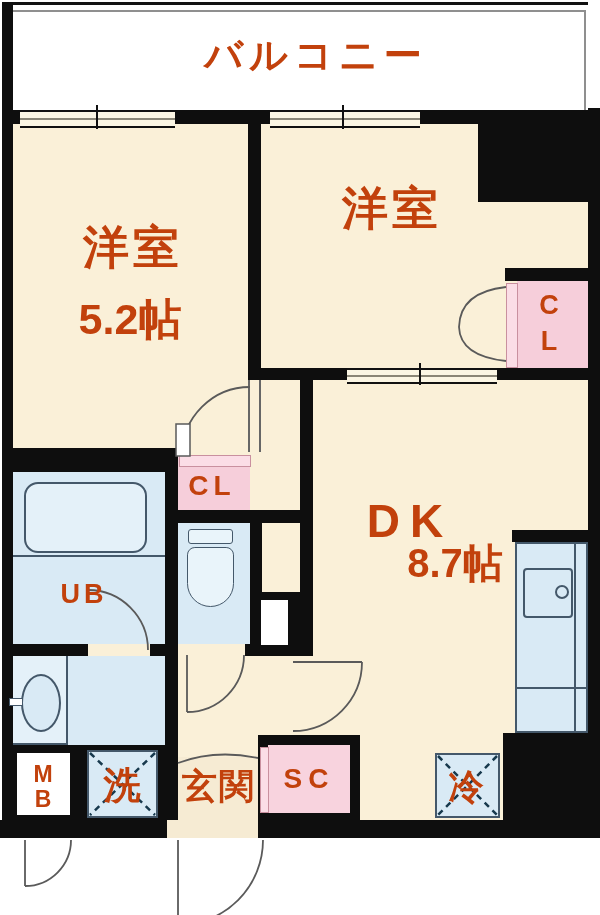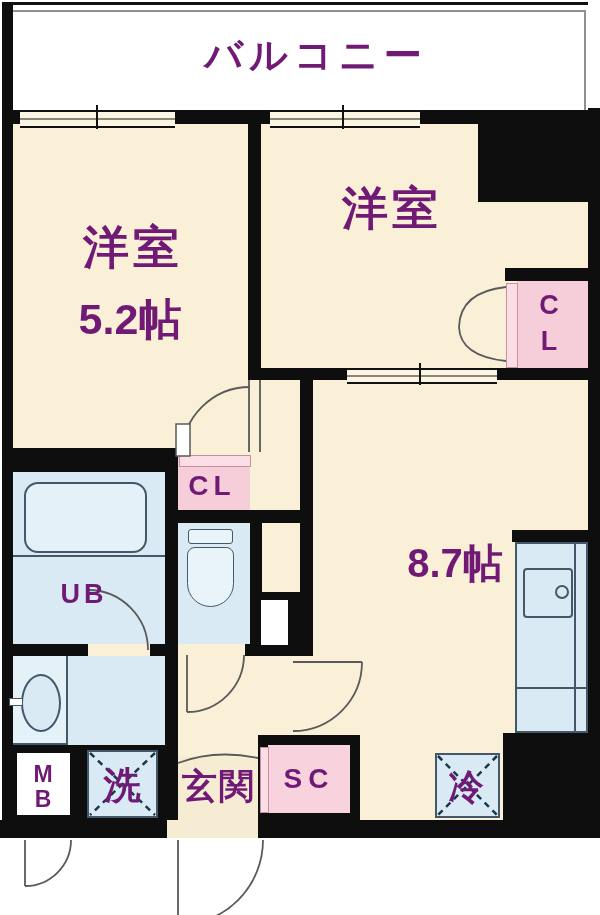--- a/index.html
+++ b/index.html
@@ -11,21 +11,21 @@
   .wall{position:absolute;background:#0e0e0e;}
   .floor{position:absolute;background:#FAF0D8;}
   .water{position:absolute;background:#D9EAF5;}
   .closet{position:absolute;background:#F6CEDA;}
   .closet-door{position:absolute;background:#FBDDE6;border:1px solid #c9909f;}
   .fixture{position:absolute;background:#E4F1F9;border:2px solid #44586a;}
   .thinline{position:absolute;background:#44586a;}
   .win{position:absolute;background:#FBF6E4;border-top:2px solid #111;border-bottom:2px solid #111;}
   .win::after{content:"";position:absolute;left:0;right:0;top:50%;height:2px;margin-top:-1px;background:#8a8677;}
   .lbl{
-    position:absolute;transform:translate(-50%,-50%);color:#701a75;
+    position:absolute;transform:translate(-50%,-50%);color:#c2410c;
     font-weight:600;white-space:nowrap;line-height:1;
   }
   .balcony-rail{position:absolute;border-top:2px solid #8f8f8f;border-right:2px solid #8f8f8f;}
   svg.overlay{position:absolute;left:0;top:0;pointer-events:none;}
 </style>
 </head>
 <body>
 
 <div class="plan">
 
@@ -137,20 +137,21 @@
     </g>
   </svg>
 
   <div class="lbl" style="left:316px;top:55px;font-size:38px;letter-spacing:6px;">バルコニー</div>
 
   <div class="lbl" style="left:133px;top:247px;font-size:46px;letter-spacing:4px;">洋室</div>
   <div class="lbl" style="left:130px;top:319px;font-size:43px;">5.2帖</div>
 
   <div class="lbl" style="left:392px;top:208px;font-size:46px;letter-spacing:4px;">洋室</div>
 
+  <div class="lbl" style="left:410px;top:521px;font-size:46px;letter-spacing:10px;">DK</div>
   <div class="lbl" style="left:409px;top:563px;font-size:40px;margin-left:46px;">8.7帖</div>
 
   <div class="lbl" style="left:84px;top:594px;font-size:27px;letter-spacing:4px;">UB</div>
 
   <div class="lbl" style="left:212px;top:486px;font-size:28px;letter-spacing:5px;">CL</div>
 
   <div class="lbl" style="left:549px;top:305px;font-size:27px;">C</div>
   <div class="lbl" style="left:549px;top:341px;font-size:27px;">L</div>
 
   <div class="lbl" style="left:43px;top:774px;font-size:23px;">M</div>

